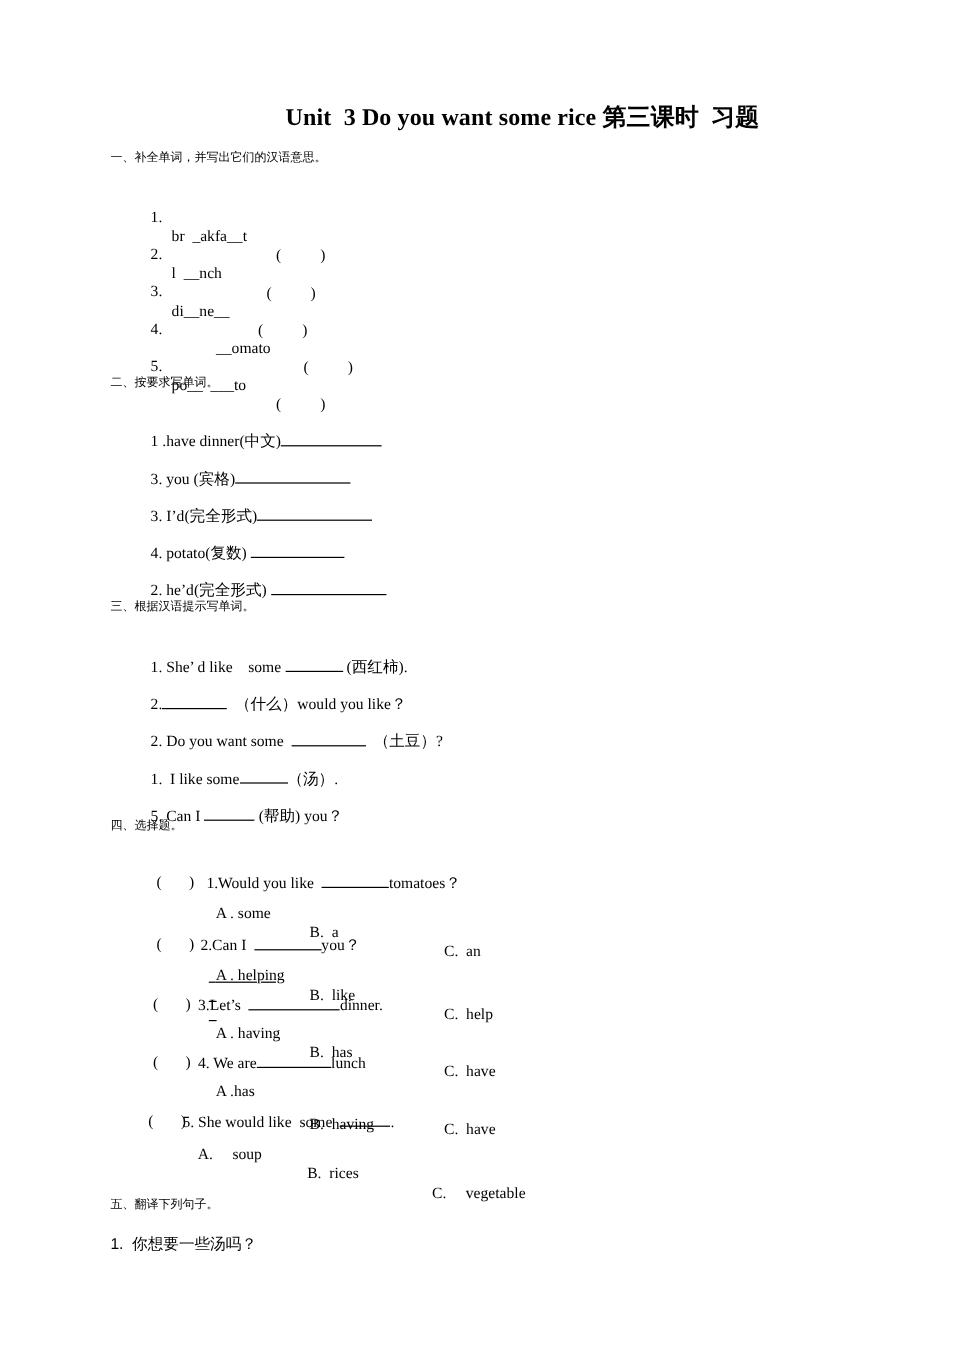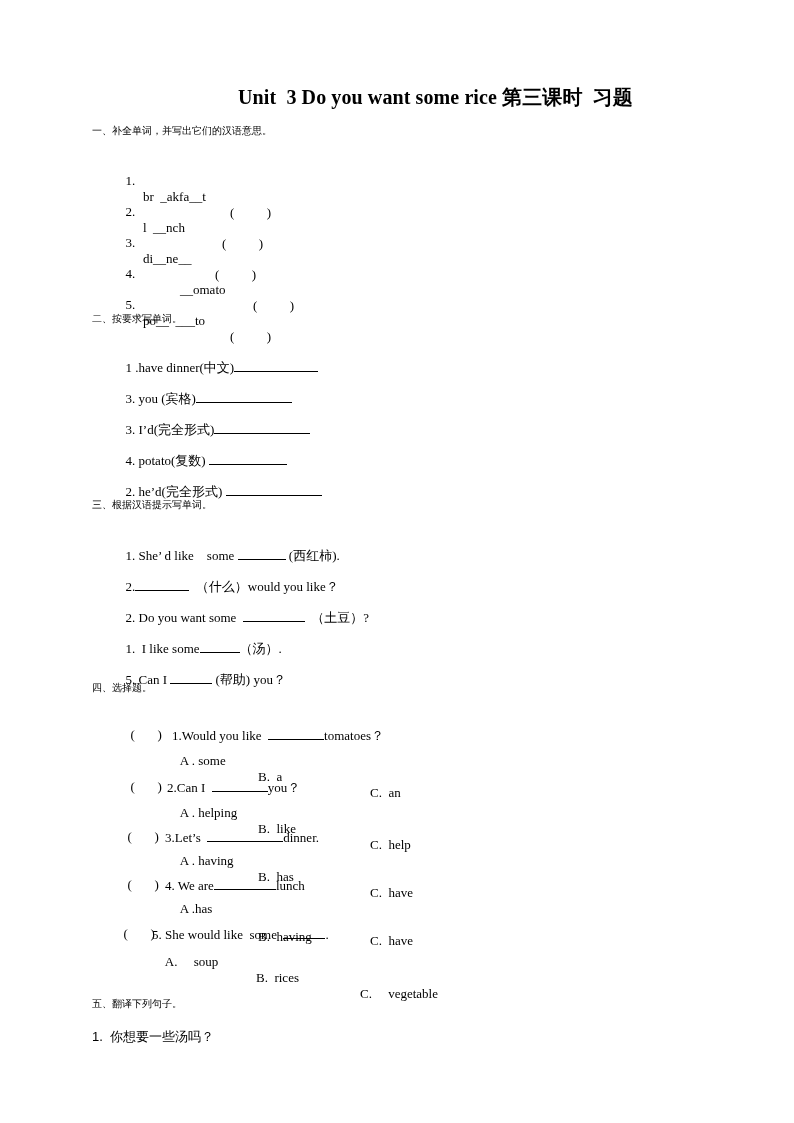--- a/index.html
+++ b/index.html
@@ -84,21 +84,21 @@
 </div>
 <div class="abs item" style="top:737px; left:174px;">
   <span>A . some</span>
   <span style="position:absolute; left:84px;">B.  a</span>
   <span style="position:absolute; left:196px;">C.  an</span>
 </div>
 
 <div class="abs item" style="left:124px; top:763px;">
   <span>(       )</span><span style="position:absolute; left:43px;"><span>2.Can I  </span><span class="blank" style="width:56px;"></span><span>you？</span></span>
 </div>
-<div class="abs item" style="top:789px; left:174px;">
+<div class="abs item" style="top:789px; left:174px;text-decoration:underline;">
   <span>A . helping</span>
   <span style="position:absolute; left:84px;">B.  like</span>
   <span style="position:absolute; left:196px;">C.  help</span>
 </div>
 
 <div class="abs item" style="left:121px; top:813px;">
   <span>(       )</span><span style="position:absolute; left:44px;"><span>3.Let’s  </span><span class="blank" style="width:76px;"></span><span>dinner.</span></span>
 </div>
 <div class="abs item" style="top:837px; left:174px;">
   <span>A . having</span>

